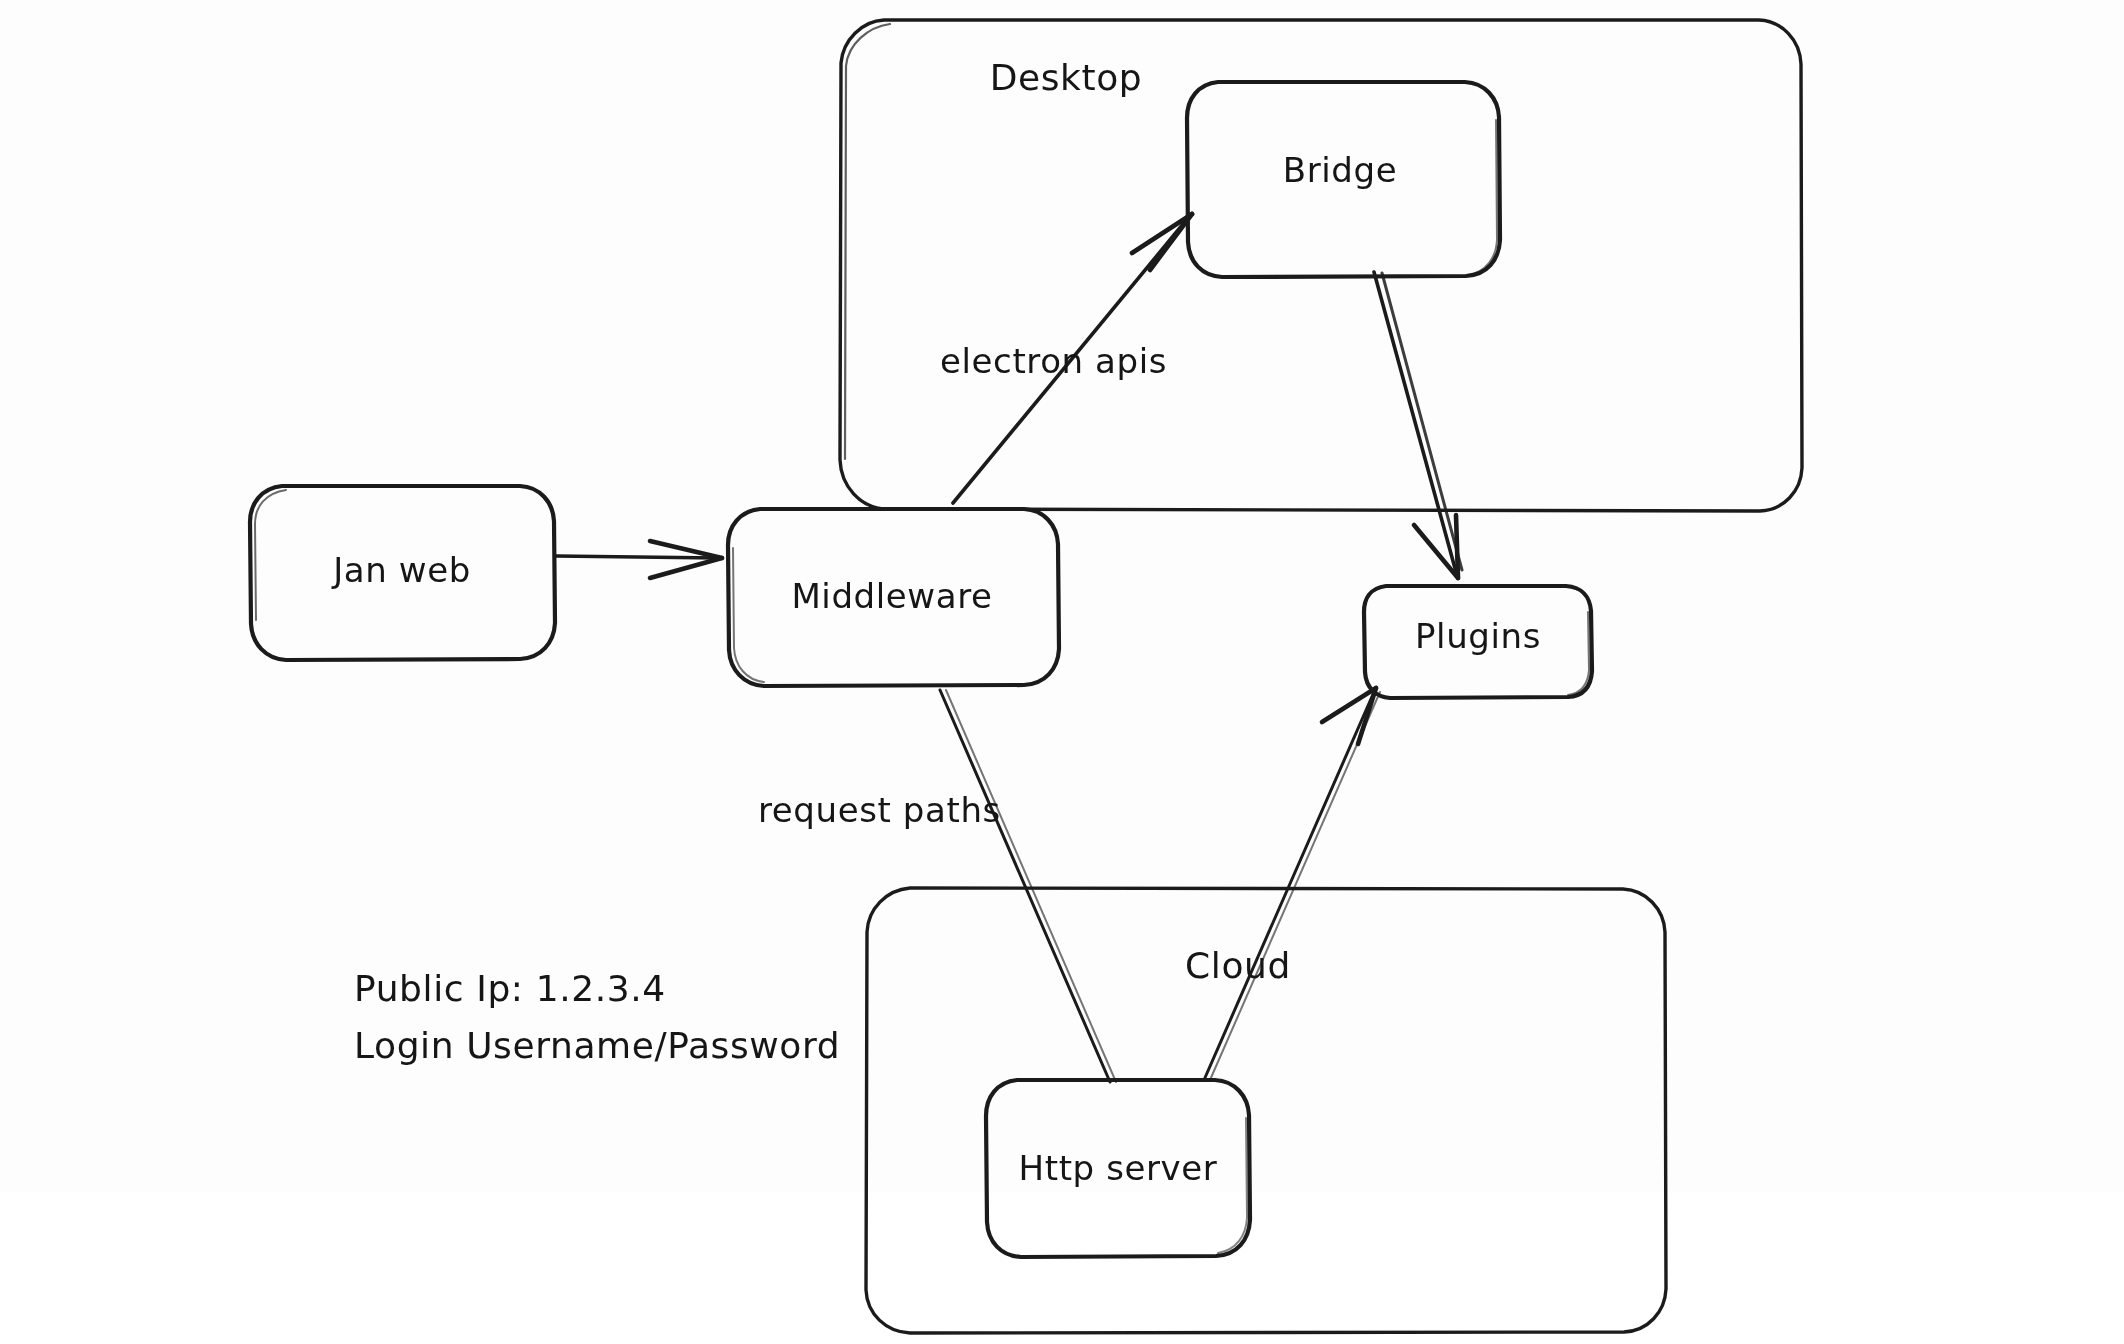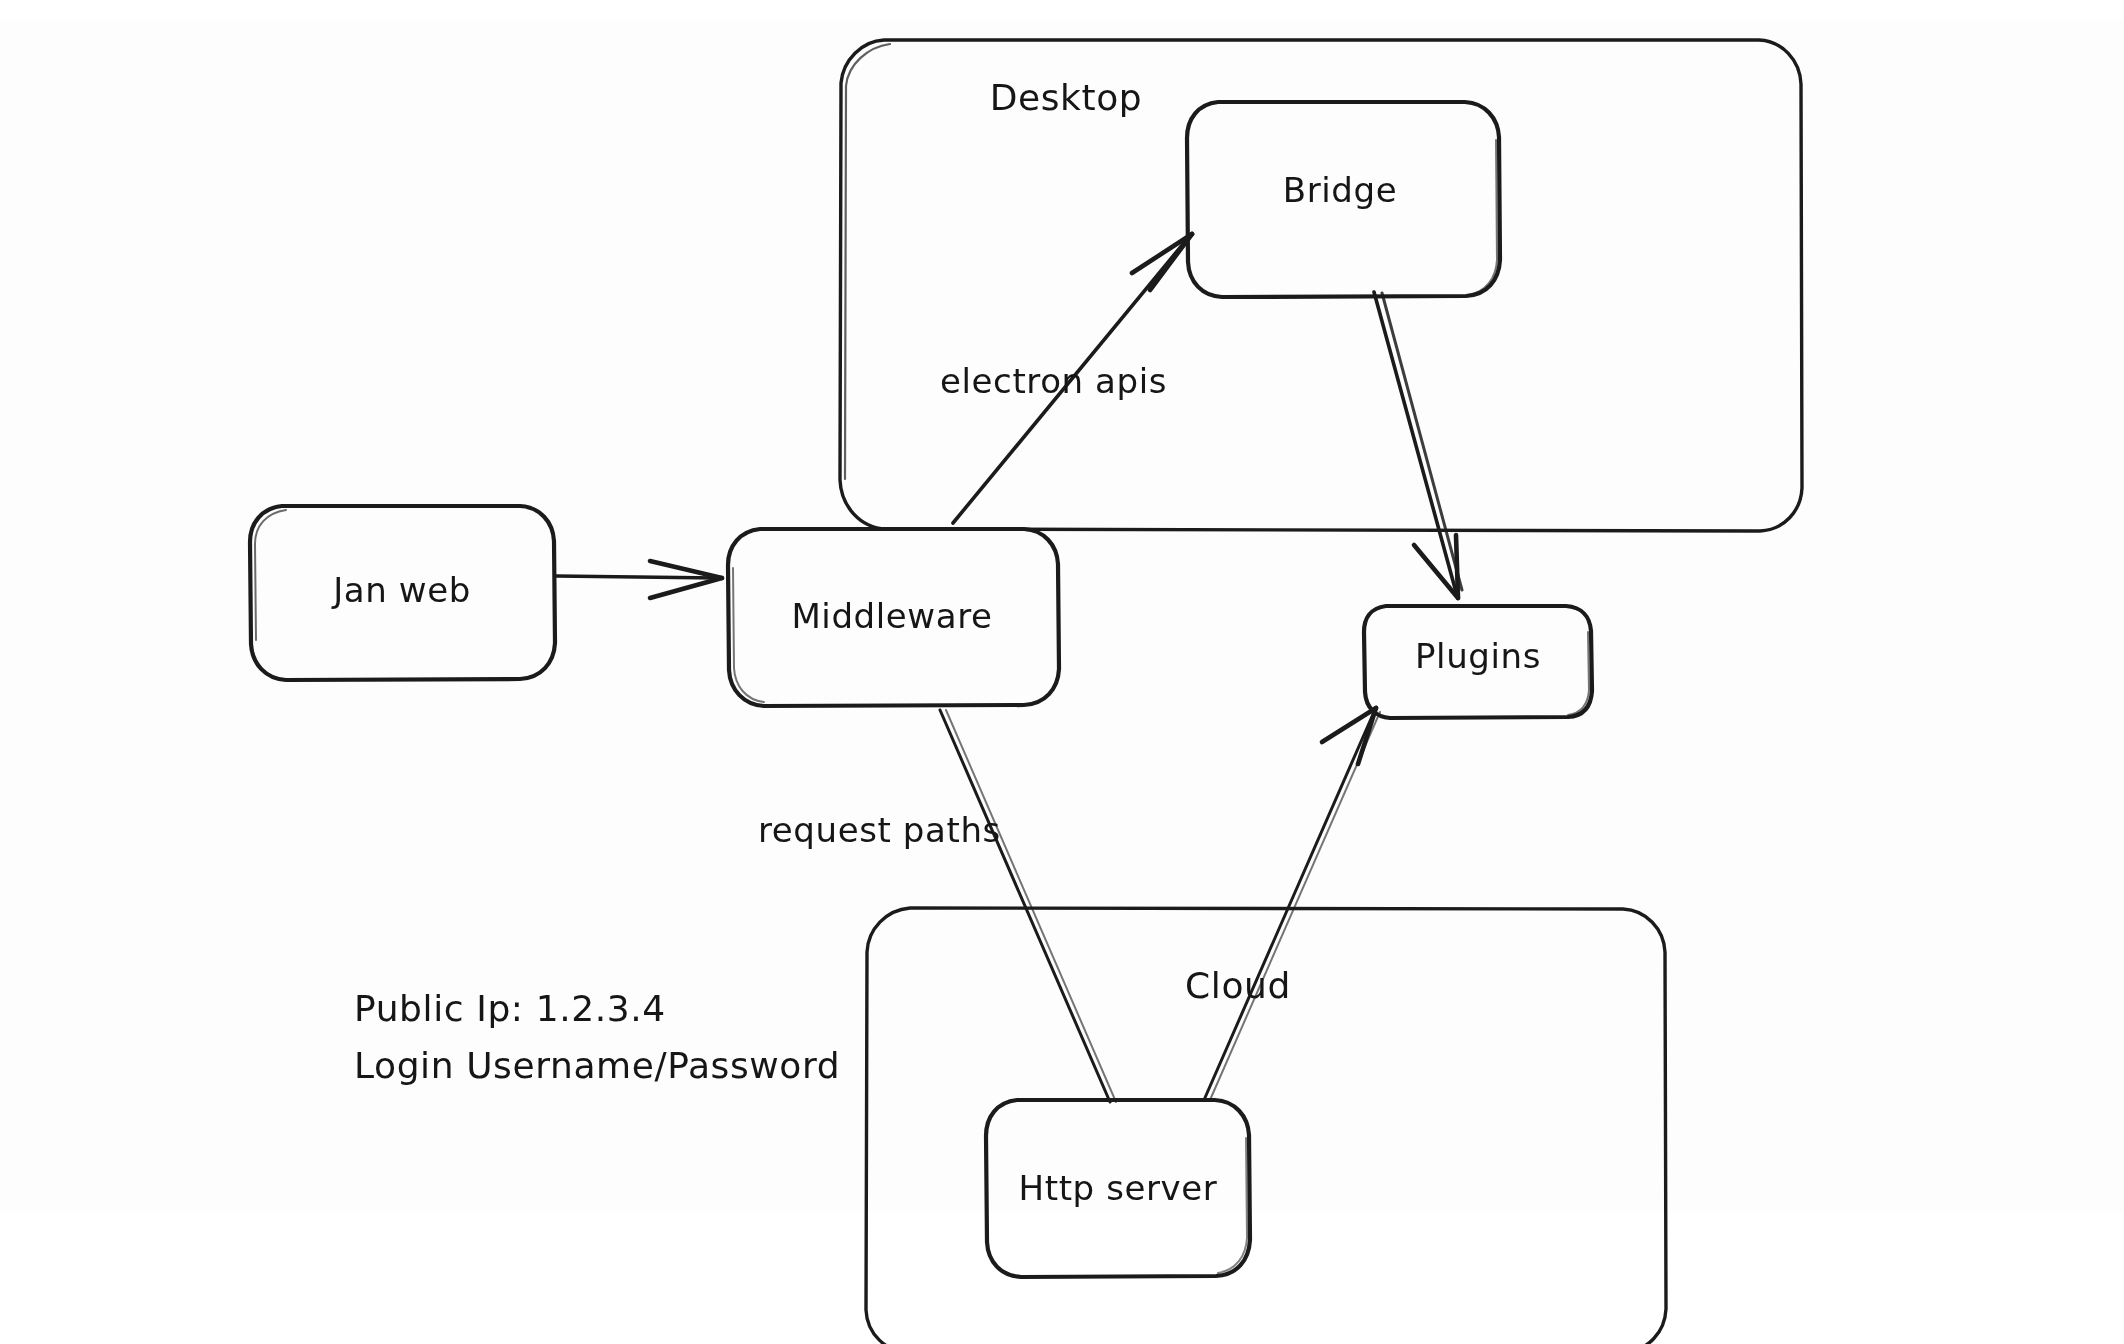--- a/index.html
+++ b/index.html
@@ -12,21 +12,20 @@
     width: 2124px;
     height: 1344px;
     overflow: hidden;
     font-family: "DejaVu Sans", sans-serif;
   }
   #canvas-root {
     position: relative;
     width: 2124px;
     height: 1192px;
     background: #fdfdfd;
-    margin-top: 20px;
   }
   #diagram-svg {
     position: absolute;
     top: 0;
     left: 0;
     width: 2124px;
     height: 1344px;
     display: block;
   }
   .hand-stroke {

